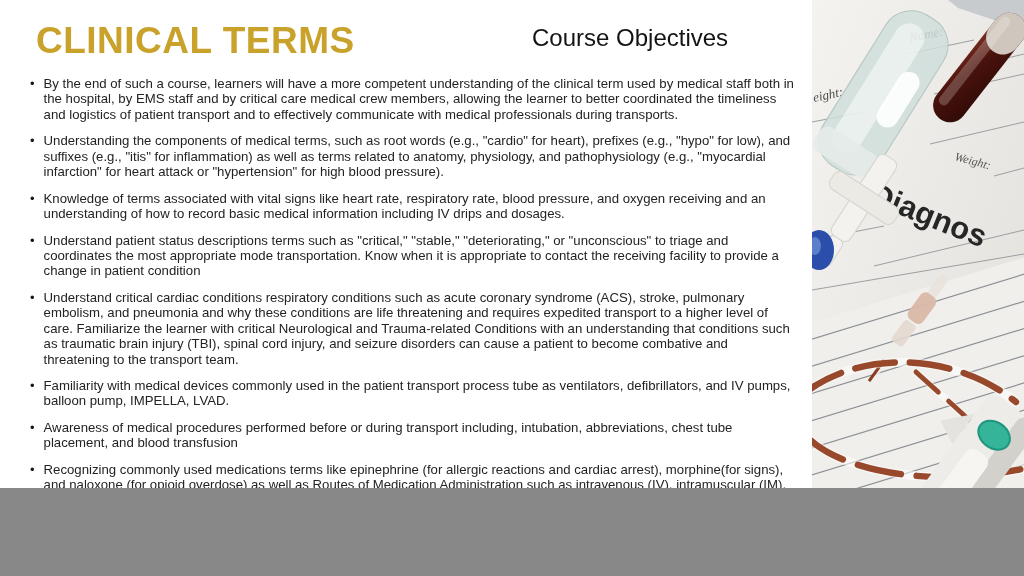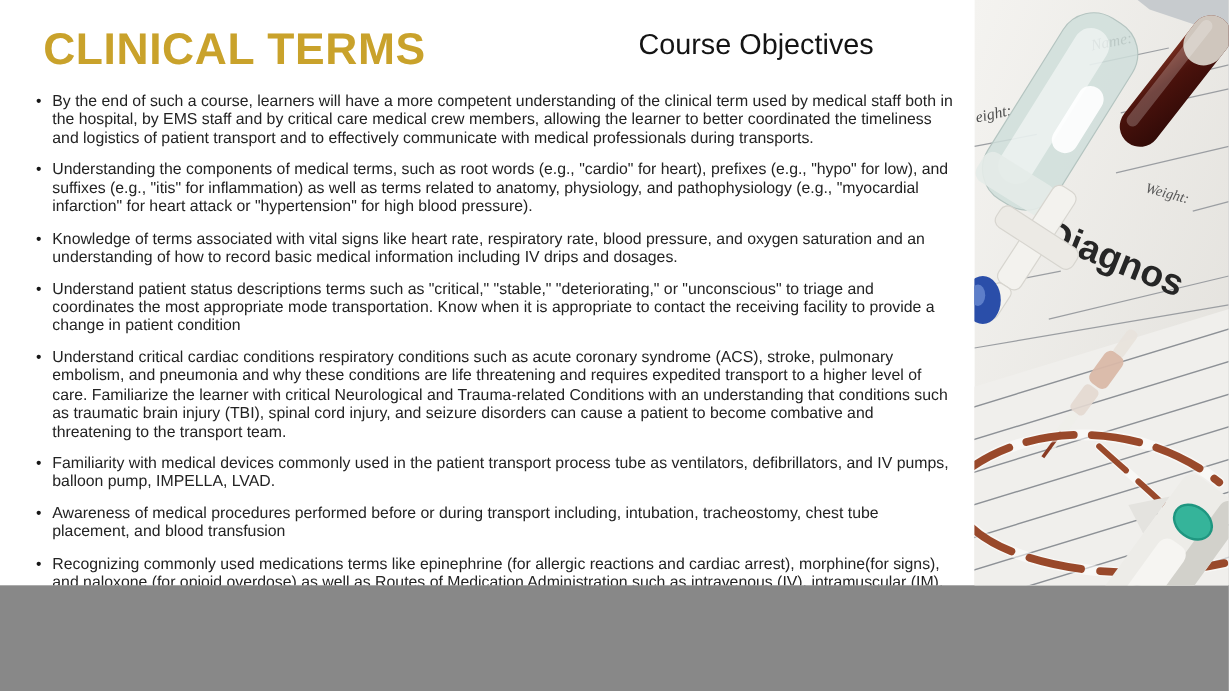--- a/index.html
+++ b/index.html
@@ -42,41 +42,41 @@
         <span>By the end of such a course, learners will have a  more competent understanding of the clinical term used by medical staff both in the hospital, by EMS staff and by critical care medical crew members, allowing  the learner to better coordinated the timeliness and  logistics of patient transport and to effectively communicate with medical professionals during transports.</span>
       </li>
 
       <li>
         <span class="dot">•</span>
         <span>Understanding the components of medical terms, such as root words (e.g., "cardio" for heart), prefixes (e.g., "hypo" for low), and suffixes (e.g., "itis" for inflammation) as well as terms related to anatomy, physiology, and pathophysiology (e.g., "myocardial infarction" for heart attack or "hypertension" for high blood pressure).</span>
       </li>
 
       <li>
         <span class="dot">•</span>
-        <span>Knowledge of terms associated with vital signs like heart rate, respiratory rate, blood pressure, and oxygen saturation and an understanding of how to record basic medical information including IV drips and dosages.</span>
+        <span>Knowledge of terms associated with vital signs like heart rate, respiratory rate, blood pressure, and oxygen receiving and an understanding of how to record basic medical information including IV drips and dosages.</span>
       </li>
 
       <li>
         <span class="dot">•</span>
         <span>Understand patient status descriptions terms such as "critical," "stable," "deteriorating," or "unconscious" to triage and coordinates the most appropriate mode transportation. Know when it is appropriate to contact the receiving facility to provide a change in patient condition</span>
       </li>
 
       <li>
         <span class="dot">•</span>
         <span>Understand critical cardiac conditions respiratory conditions such as acute coronary syndrome (ACS), stroke, pulmonary embolism, and pneumonia and why these conditions are life threatening and requires expedited transport to a higher level of care. Familiarize the learner with critical Neurological and Trauma-related Conditions with an understanding that conditions such as traumatic brain injury (TBI), spinal cord injury, and seizure disorders can cause a patient to become combative and threatening to the transport team.</span>
       </li>
 
       <li>
         <span class="dot">•</span>
         <span>Familiarity with medical devices commonly used in the patient transport process tube as ventilators, defibrillators, and IV pumps, balloon pump, IMPELLA, LVAD.</span>
       </li>
 
       <li>
         <span class="dot">•</span>
-        <span>Awareness of medical procedures performed before or during transport including, intubation, tracheostomy, chest tube placement, and blood transfusion</span>
+        <span>Awareness of medical procedures performed before or during transport including, intubation, abbreviations, chest tube placement, and blood transfusion</span>
       </li>
 
       <li>
         <span class="dot">•</span>
         <span>Recognizing commonly used medications terms like epinephrine (for allergic reactions and cardiac arrest), morphine(for signs), and naloxone (for opioid overdose) as well as Routes of Medication Administration such as intravenous (IV), intramuscular (IM), and oral (PO) routes.</span>
       </li>
 
       <li>
         <span class="dot">•</span>
       </li>

